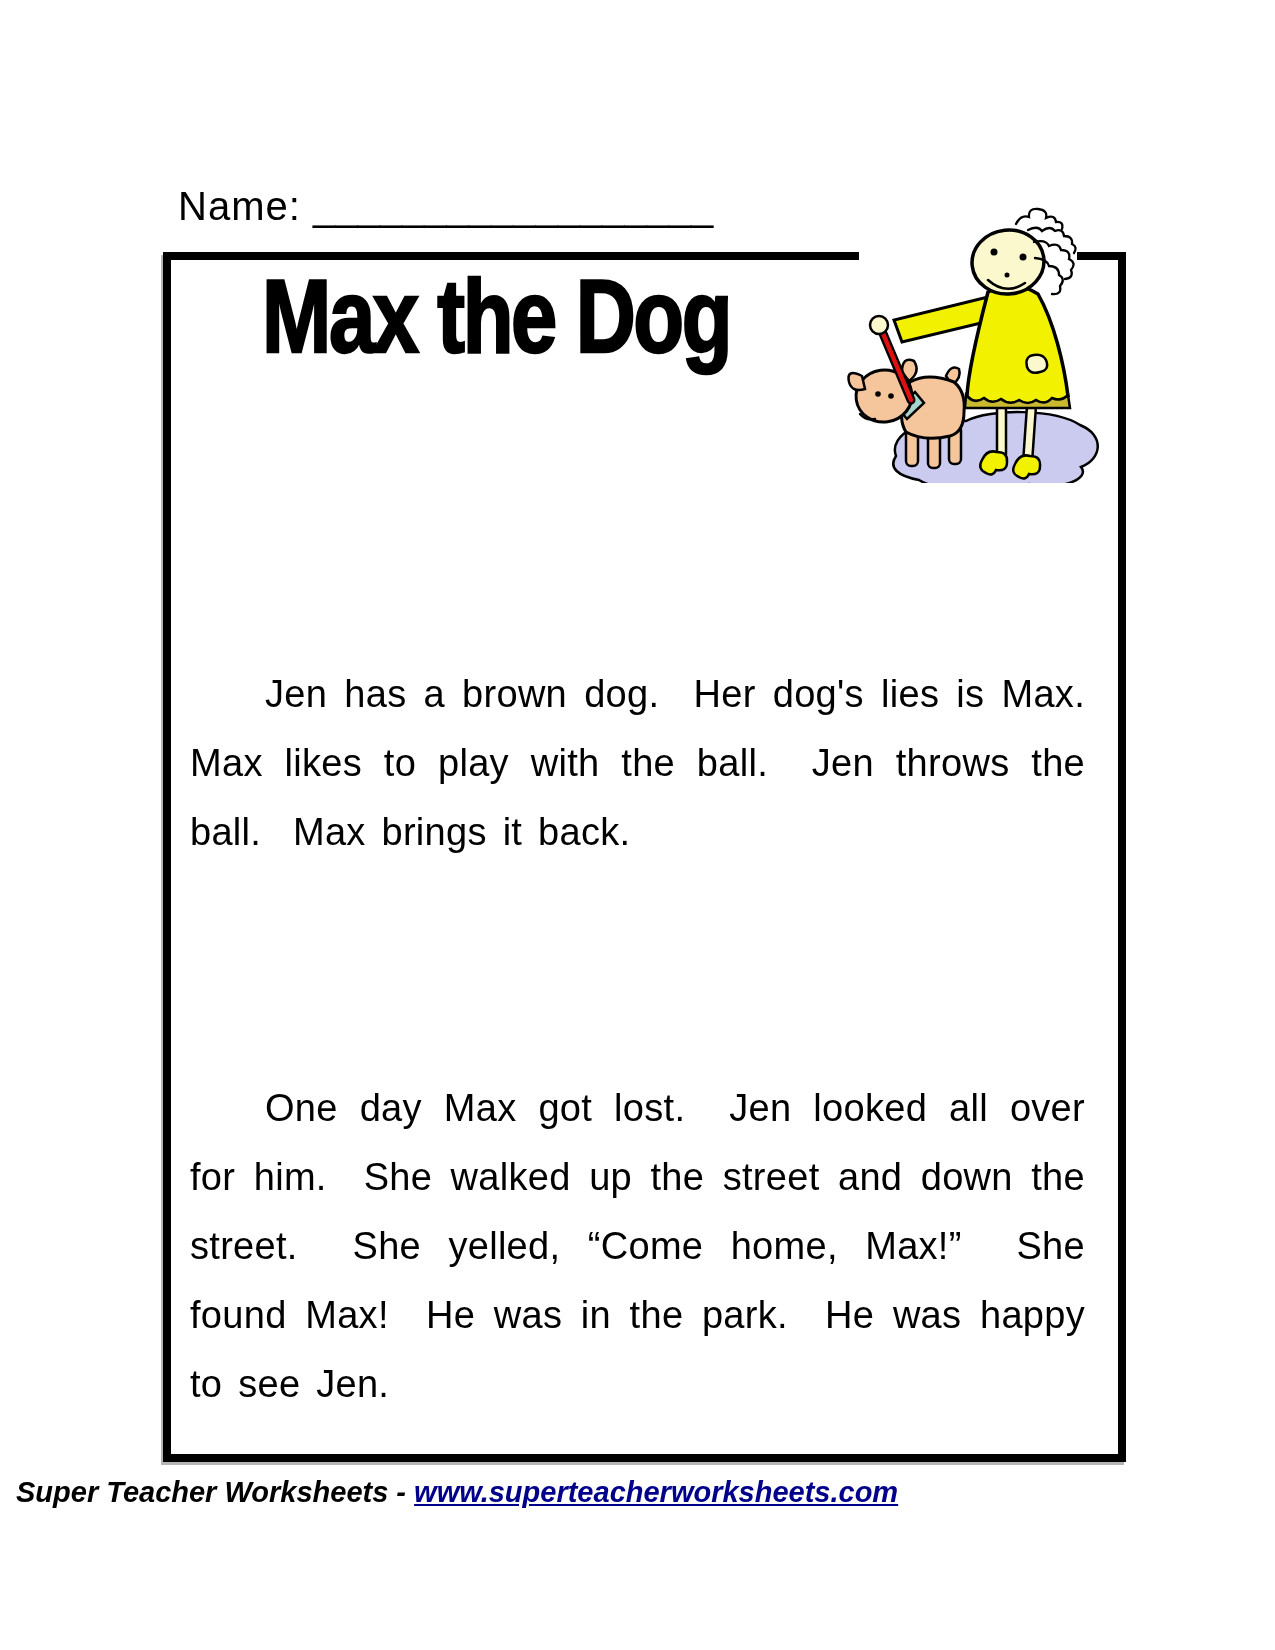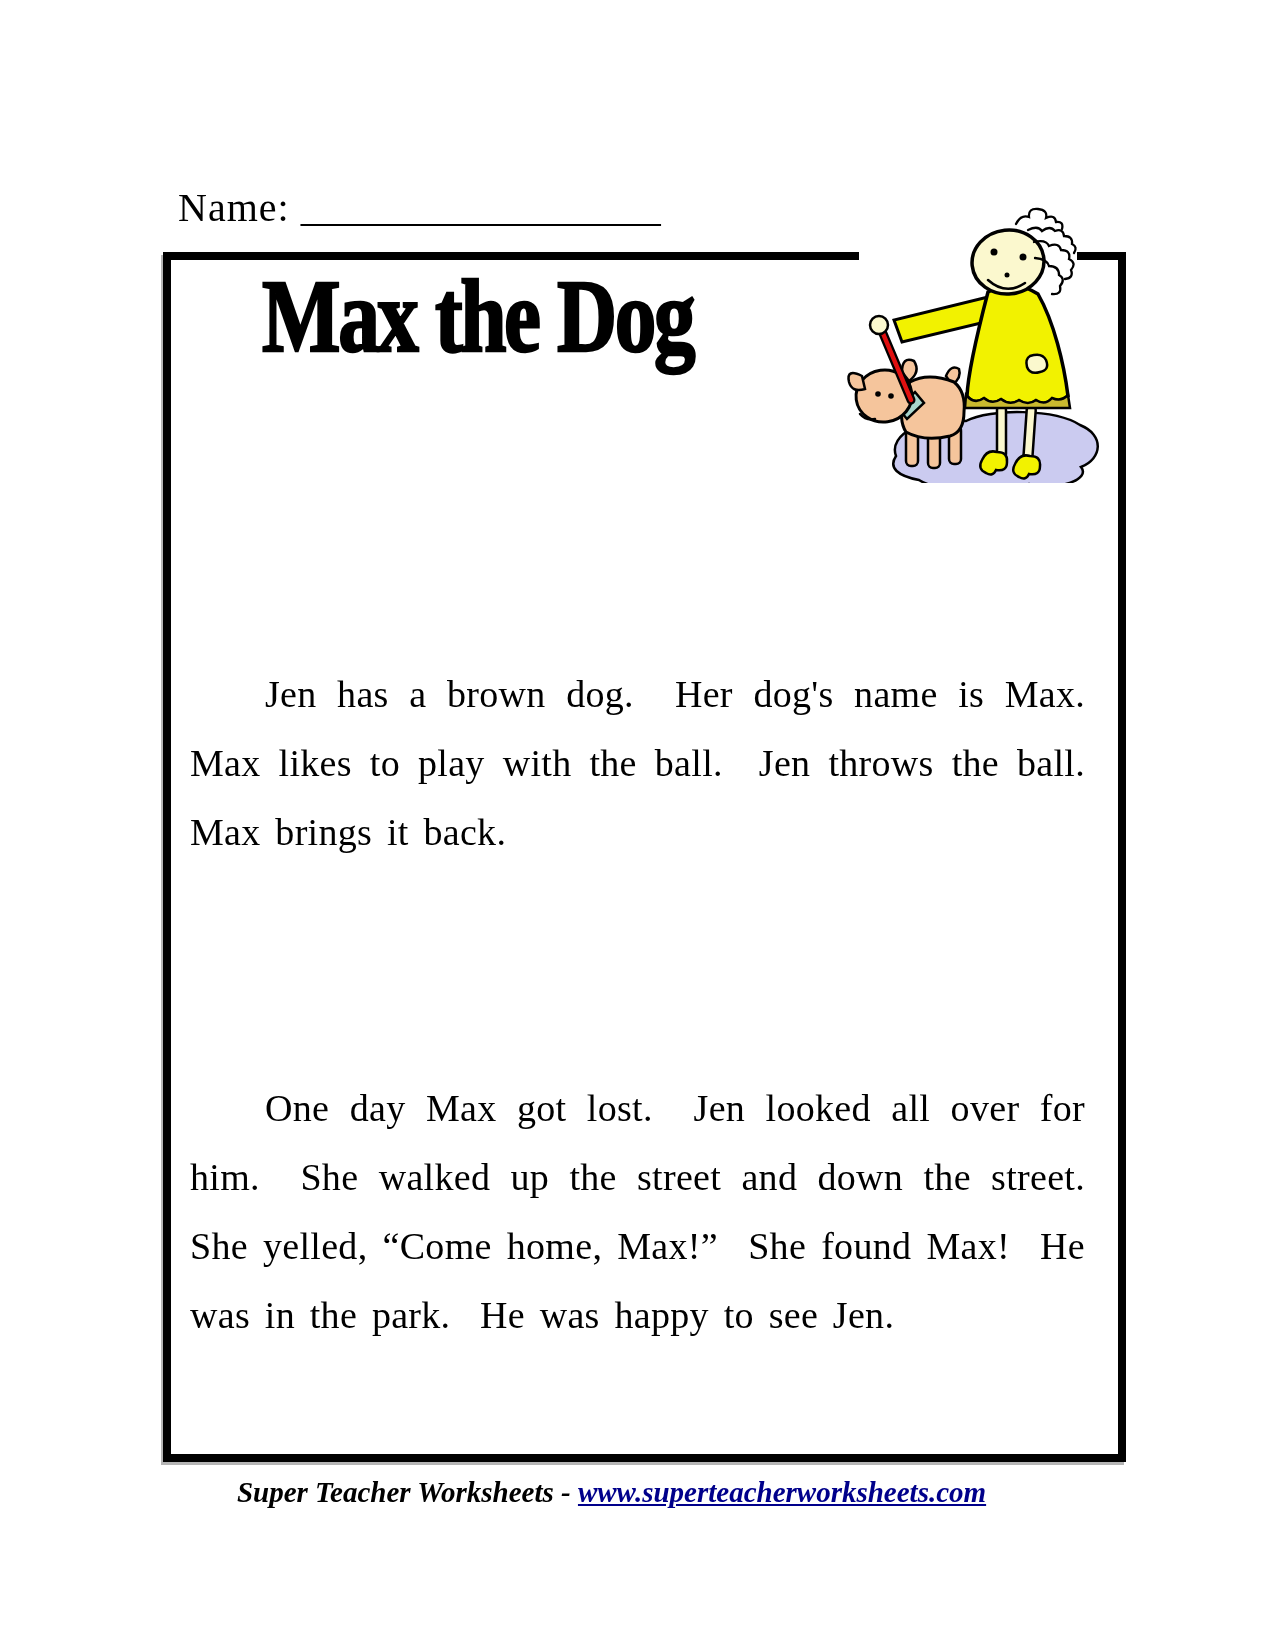--- a/index.html
+++ b/index.html
@@ -2,21 +2,21 @@
 <html><head>
 <meta charset="utf-8">
 <style>
   * { box-sizing: border-box; }
   html, body { margin: 0; padding: 0; background: #ffffff; }
   .page {
     position: relative;
     width: 1275px;
     height: 1650px;
     background: #ffffff;
-    font-family: Liberation Serif, serif;
+    font-family: Liberation Sans, sans-serif;
     color: #000;
     overflow: hidden;
   }
 
   .name-row {
     position: absolute;
     left: 178px;
     top: 184px;
     font-size: 40px;
     letter-spacing: 1px;
@@ -80,24 +80,23 @@
     text-align: justify;
     white-space: pre-wrap;
     word-spacing: 5px;
     letter-spacing: 0.3px;
   }
   .story p { margin: 0 0 69px 0; text-indent: 75px; }
   .story p:last-child { margin-bottom: 0; }
 
   .footer {
     position: absolute;
-    left: 4px;
+    left: 16px;
     top: 1476px;
     width: 1215px;
-    text-align: center;
     font-size: 29px;
     font-weight: bold;
     font-style: italic;
     white-space: nowrap;
   }
   .footer a {
     font-weight: bold;
     font-style: italic;
     text-decoration: underline;
   }
@@ -159,21 +158,21 @@
       <g fill="none" stroke="#000" stroke-width="2.3" stroke-linecap="round">
         <path d="M 198 56 q 5 -10 13 -7 q -1 -9 9 -8 q 10 1 8 9 q 9 -4 10 4 q 8 -1 6 7"></path>
         <path d="M 210 62 q 10 -5 14 1 q 8 -6 13 0 q 8 -3 9 5 q 9 0 8 8 q 6 3 2 9"></path>
         <path d="M 216 74 q 12 -3 15 4 q 10 -4 12 4 q 10 0 8 9 q 8 4 2 11 q 3 8 -6 9"></path>
         <path d="M 217 90 q 12 1 14 8 q 10 0 10 9 q 7 4 1 11 q 2 9 -8 8"></path>
       </g>
     </g>
   </svg>
 
   <div class="story">
-    <p>Jen has a brown dog.  Her dog's name is Max.  Max likes to play with the ball.  Jen throws the ball.  Max brings it back.</p>
+    <p>Jen has a brown dog.  Her dog's lies is Max.  Max likes to play with the ball.  Jen throws the ball.  Max brings it back.</p>
     <p>One day Max got lost.  Jen looked all over for him.  She walked up the street and down the street.  She yelled, “Come home, Max!”  She found Max!  He was in the park.  He was happy to see Jen.</p>
   </div>
 
   <div class="footer">
     <span>Super Teacher Worksheets - </span><a href="#" style="color:#00008B">www.superteacherworksheets.com</a>
   </div>
 
 </div>
 
 </body></html>

